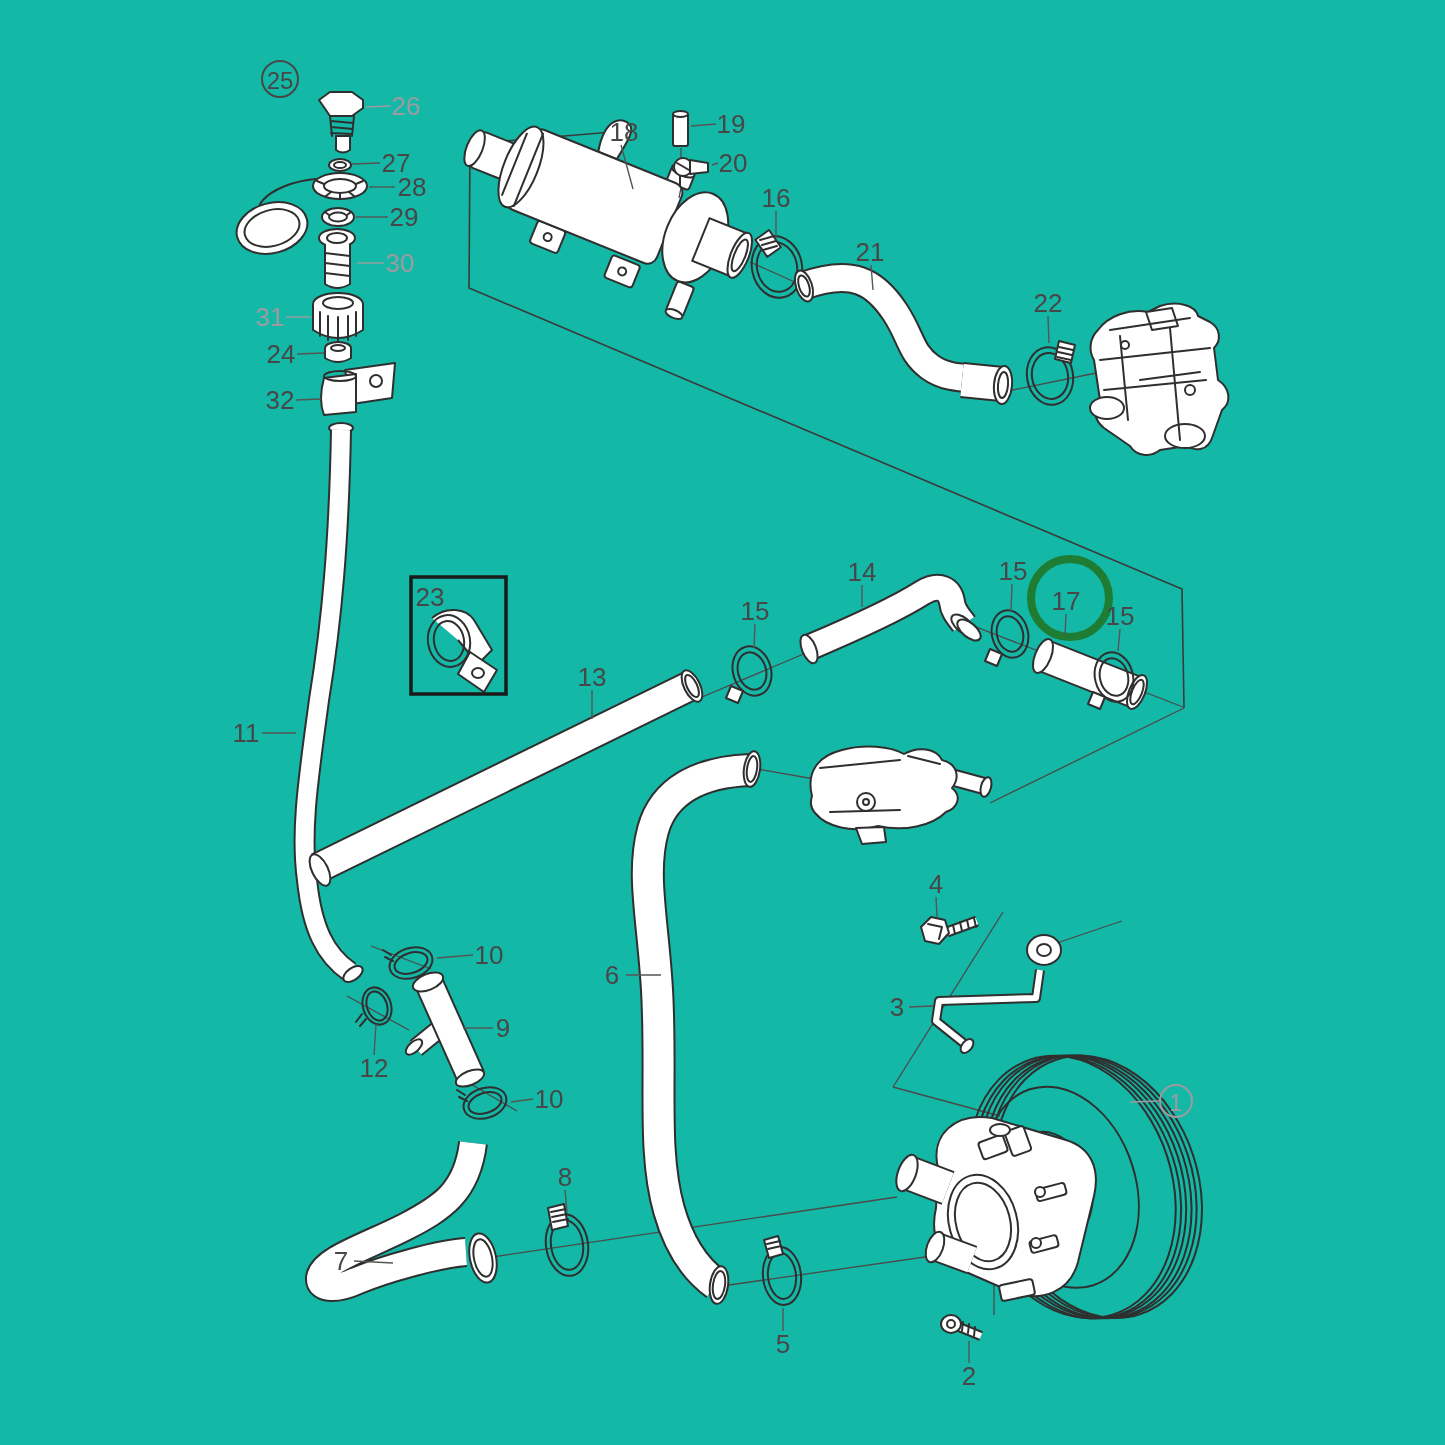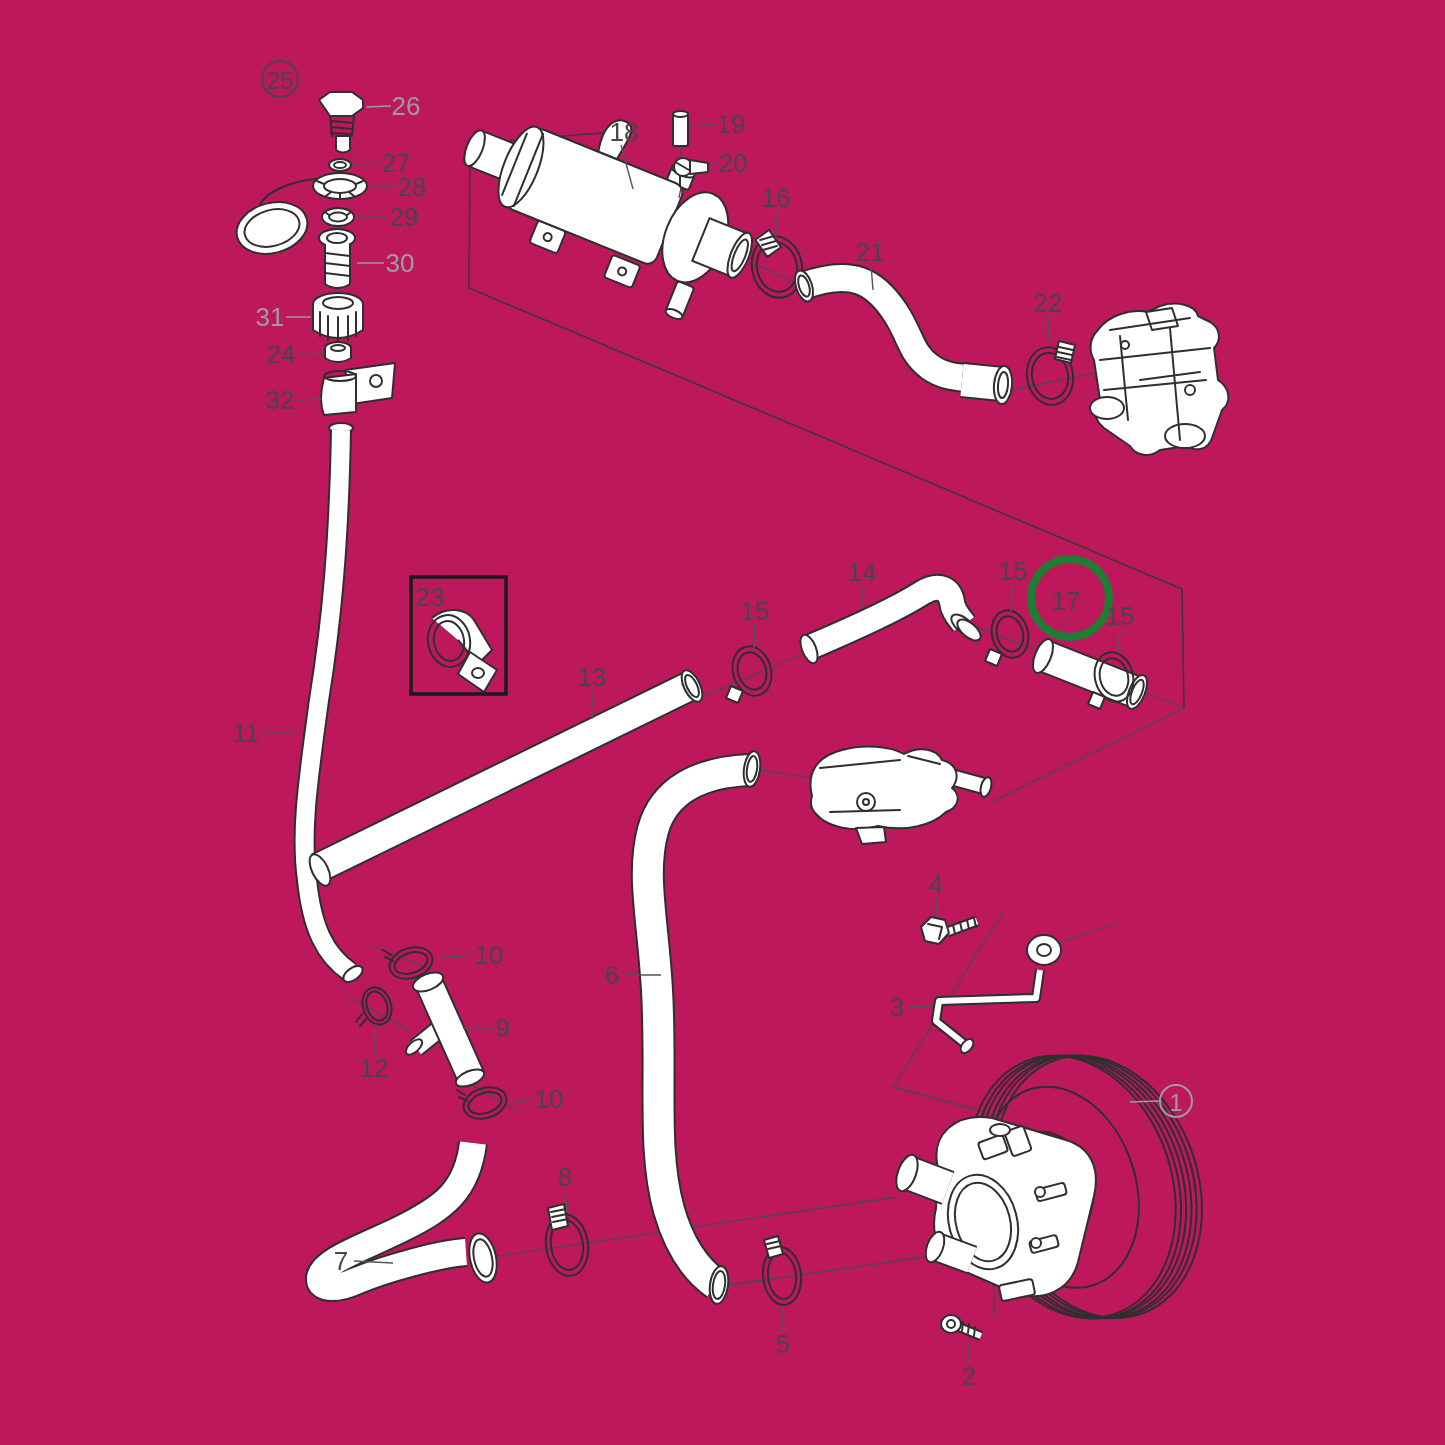--- a/index.html
+++ b/index.html
@@ -1,16 +1,16 @@
 <!DOCTYPE html>
 <html><head>
 <meta charset="utf-8">
 <style>
   html,body{margin:0;padding:0;background:#ffffff;}
-  #stage{position:relative;width:1445px;height:1445px;background:#be185d;overflow:hidden;}
+  #stage{position:relative;width:1445px;height:1445px;background:#14b8a6;overflow:hidden;}
   svg{position:absolute;left:0;top:0;}
   .part{stroke:#2f2f2f;stroke-width:2;fill:none;stroke-linecap:round;stroke-linejoin:round;}
   .pw{stroke:#2f2f2f;fill:#ffffff;stroke-width:2;stroke-linejoin:round;}
   .tube-o{fill:none;stroke:#2f2f2f;stroke-linecap:butt;stroke-linejoin:round;}
   .tube-i{fill:none;stroke:#ffffff;stroke-linecap:butt;stroke-linejoin:round;}
   .thin{stroke:#4a4a4a;stroke-width:1.3;fill:none;}
   .sheet{stroke:#3a3a3a;stroke-width:1.6;fill:none;}
   text{font-family:"Liberation Sans", sans-serif;}
 </style>
 </head>

